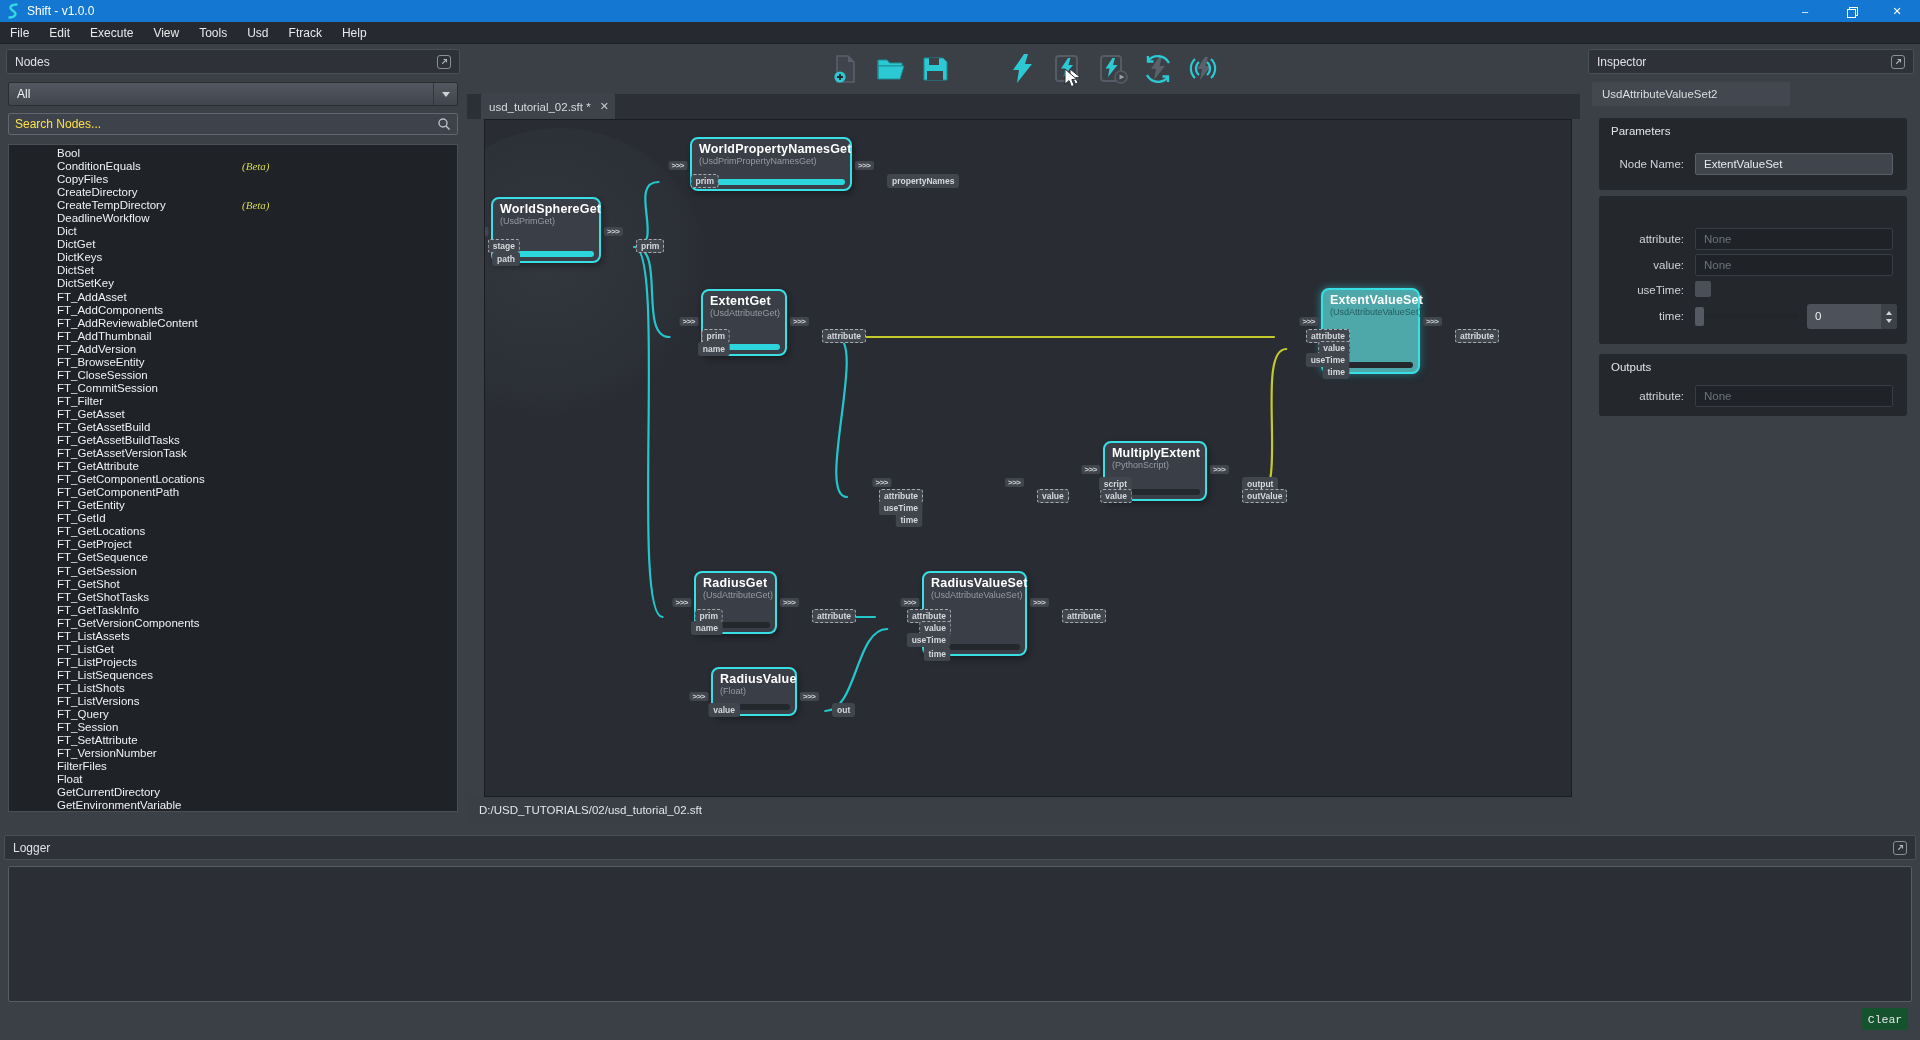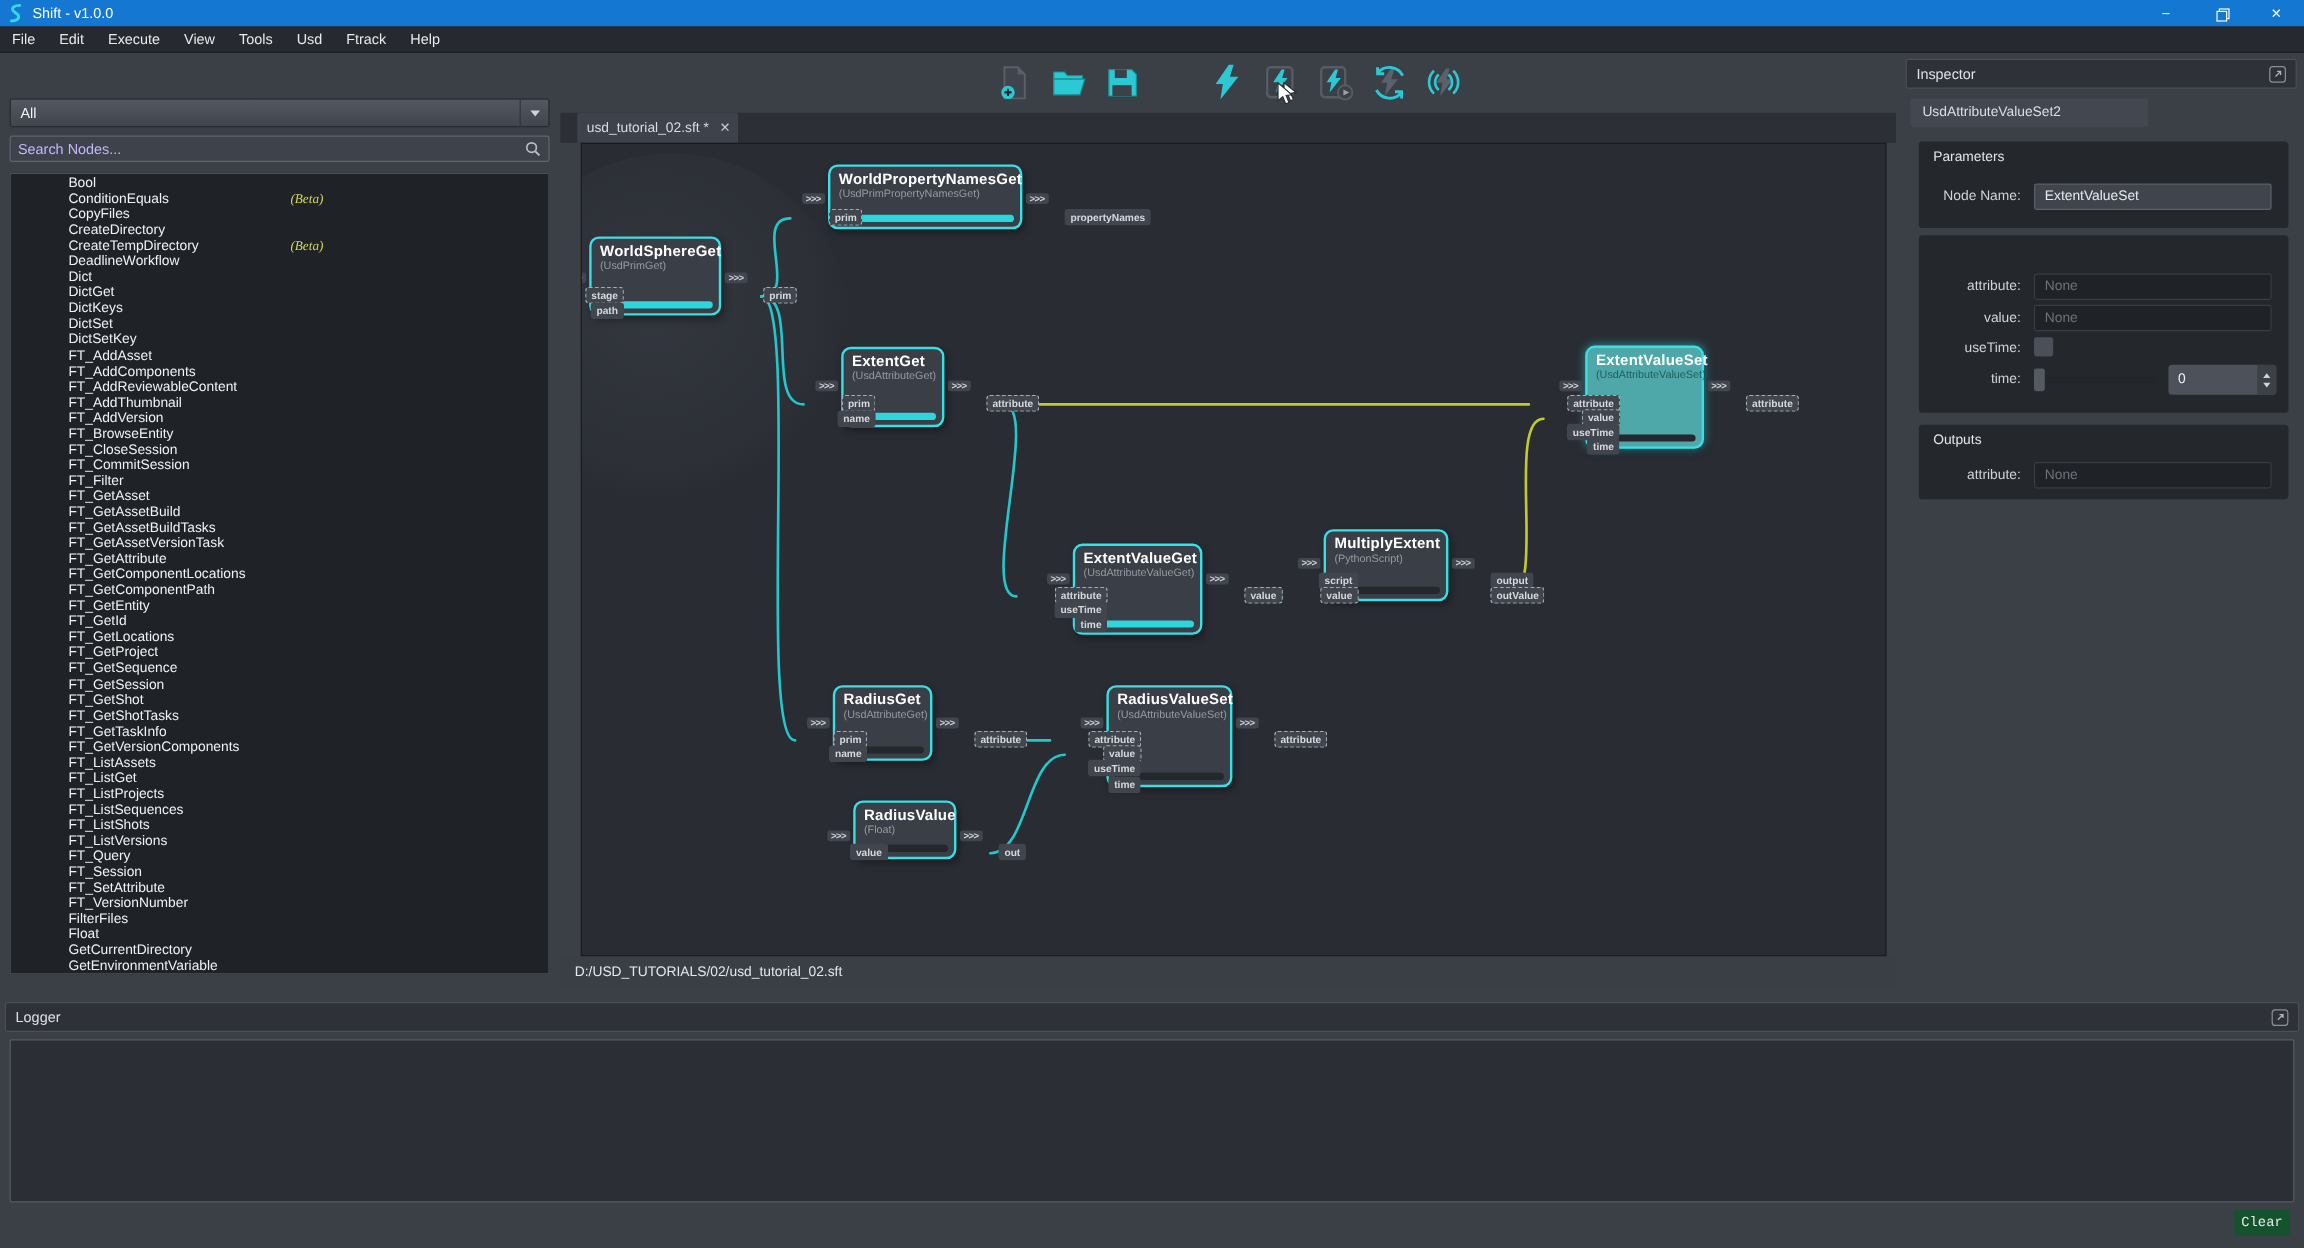--- a/index.html
+++ b/index.html
@@ -23,21 +23,21 @@
   
   .panel-header { position:absolute; left:2px; right:2px; top:1px; height:25px; background:#2e3138; border:1px solid #4a4e55; border-radius:2px; display:flex; align-items:center; font-size:12px; color:#dfe2e6; padding:0 8px; }
   .pop-icon { margin-left:auto; width:14px; height:14px; border:1px solid #8a9098; border-radius:3px; display:flex; align-items:center; justify-content:center; }
 
   
   .left-panel { position:absolute; left:4px; top:48px; width:458px; height:780px; }
   .filter-select { position:absolute; left:4px; right:4px; top:34px; height:24px; background:linear-gradient(#53575f,#41454d); border:1px solid #292c31; border-radius:2px; display:flex; align-items:center; font-size:12px; color:#f2f3f5; padding-left:8px; }
   .filter-arrow-seg { position:absolute; right:0; top:0; bottom:0; width:24px; border-left:1px solid #33363c; display:flex; align-items:center; justify-content:center; }
   .caret-down { width:0; height:0; border-left:4px solid transparent; border-right:4px solid transparent; border-top:5px solid #cfd3d8; }
   .search-box { position:absolute; left:4px; right:4px; top:65px; height:22px; background:#3e424b; border:1px solid #60656e; border-radius:2px; display:flex; align-items:center; padding:0 6px; }
-  .search-box .ph { font-size:12px; color:#c4b5fd; flex:1; }
+  .search-box .ph { font-size:12px; color:#fde047; flex:1; }
   .node-list { position:absolute; left:4px; right:4px; top:96px; height:668px; background:#1f2227; border:1px solid #4a4e55; overflow:hidden; padding:2px 0 0 4px; }
   .list-item { position:relative; height:13.05px; line-height:13.05px; font-size:11.5px; color:#f0f2f4; white-space:nowrap;padding-left:44px; }
   .beta { position:absolute; left:229px; top:0; color:#d8d94f; font-style:italic; font-size:11px;font-family:Liberation Serif, serif; }
 
   
   .toolbar { position:absolute; left:467px; top:44px; width:1113px; height:50px; display:flex; align-items:center; justify-content:center; gap:56px; }
   .tool-group { display:flex; align-items:center; gap:13px; }
   .tool-btn { width:32px; height:32px; }
   .tool-btn svg { width:32px; height:32px; }
   .mouse-cursor { position:absolute; left:1062px; top:68px; width:17px; height:22px; z-index:5; }
@@ -112,20 +112,28 @@
     <div class="menu-item">Edit</div>
     <div class="menu-item">Execute</div>
     <div class="menu-item">View</div>
     <div class="menu-item">Tools</div>
     <div class="menu-item">Usd</div>
     <div class="menu-item">Ftrack</div>
     <div class="menu-item">Help</div>
   </div>
 
 <div class="left-panel">
+  <div class="panel-header">
+    <span>Nodes</span>
+    <span class="pop-icon">
+      <svg width="9" height="9" viewBox="0 0 10 10">
+          <path d="M2.5 7.5 L7 3 M4 2.8 h3.2 v3.2" stroke="#aeb4bb" stroke-width="1.2" fill="none"></path>
+        </svg>
+    </span>
+  </div>
   <div class="filter-select">
     <span>All</span>
     <span class="filter-arrow-seg">
         <span class="caret-down"></span>
       </span>
   </div>
   <div class="search-box">
     <span class="ph">Search Nodes...</span>
     <svg width="14" height="14" viewBox="0 0 14 14">
       <circle cx="6" cy="6" r="4" stroke="#b9bec6" stroke-width="1.4" fill="none"></circle>
@@ -296,25 +304,20 @@
       <div class="nsub">(UsdAttributeValueSet)</div>
       <div class="nbar dark"></div>
     </div>
     <div class="pmark" style="top: 197px; left: 833px; transform: translateX(-100%);">&gt;&gt;&gt;</div>
     <div class="pmark" style="top: 197px; left: 938px;">&gt;&gt;&gt;</div>
     <div class="port dashed" id="port-ExtentValueSet-in-attribute" style="top: 209px; left: 833px; transform: translateX(-100%);">attribute</div>
     <div class="port dashed" id="port-ExtentValueSet-in-value" style="top: 221px; left: 833px; transform: translateX(-100%);">value</div>
     <div class="port" id="port-ExtentValueSet-in-useTime" style="top: 233px; left: 833px; transform: translateX(-100%);">useTime</div>
     <div class="port" id="port-ExtentValueSet-in-time" style="top: 245px; left: 833px; transform: translateX(-100%);">time</div>
     <div class="port dashed" id="port-ExtentValueSet-out-attribute" style="top: 209px; left: 938px;">attribute</div>
-    <div class="gnode" style="left: 409px; top: 333px; width: 108px; height: 76px;">
-      <div class="ntitle">ExtentValueGet</div>
-      <div class="nsub">(UsdAttributeValueGet)</div>
-      <div class="nbar cyan"></div>
-    </div>
     <div class="pmark" style="top: 358px; left: 406px; transform: translateX(-100%);">&gt;&gt;&gt;</div>
     <div class="pmark" style="top: 358px; left: 520px;">&gt;&gt;&gt;</div>
     <div class="port dashed" id="port-ExtentValueGet-in-attribute" style="top: 369px; left: 406px; transform: translateX(-100%);">attribute</div>
     <div class="port" id="port-ExtentValueGet-in-useTime" style="top: 381px; left: 406px; transform: translateX(-100%);">useTime</div>
     <div class="port" id="port-ExtentValueGet-in-time" style="top: 393px; left: 406px; transform: translateX(-100%);">time</div>
     <div class="port dashed" id="port-ExtentValueGet-out-value" style="top: 369px; left: 520px;">value</div>
     <div class="gnode" style="left: 618px; top: 321px; width: 104px; height: 60px;">
       <div class="ntitle">MultiplyExtent</div>
       <div class="nsub">(PythonScript)</div>
       <div class="nbar dark"></div>

